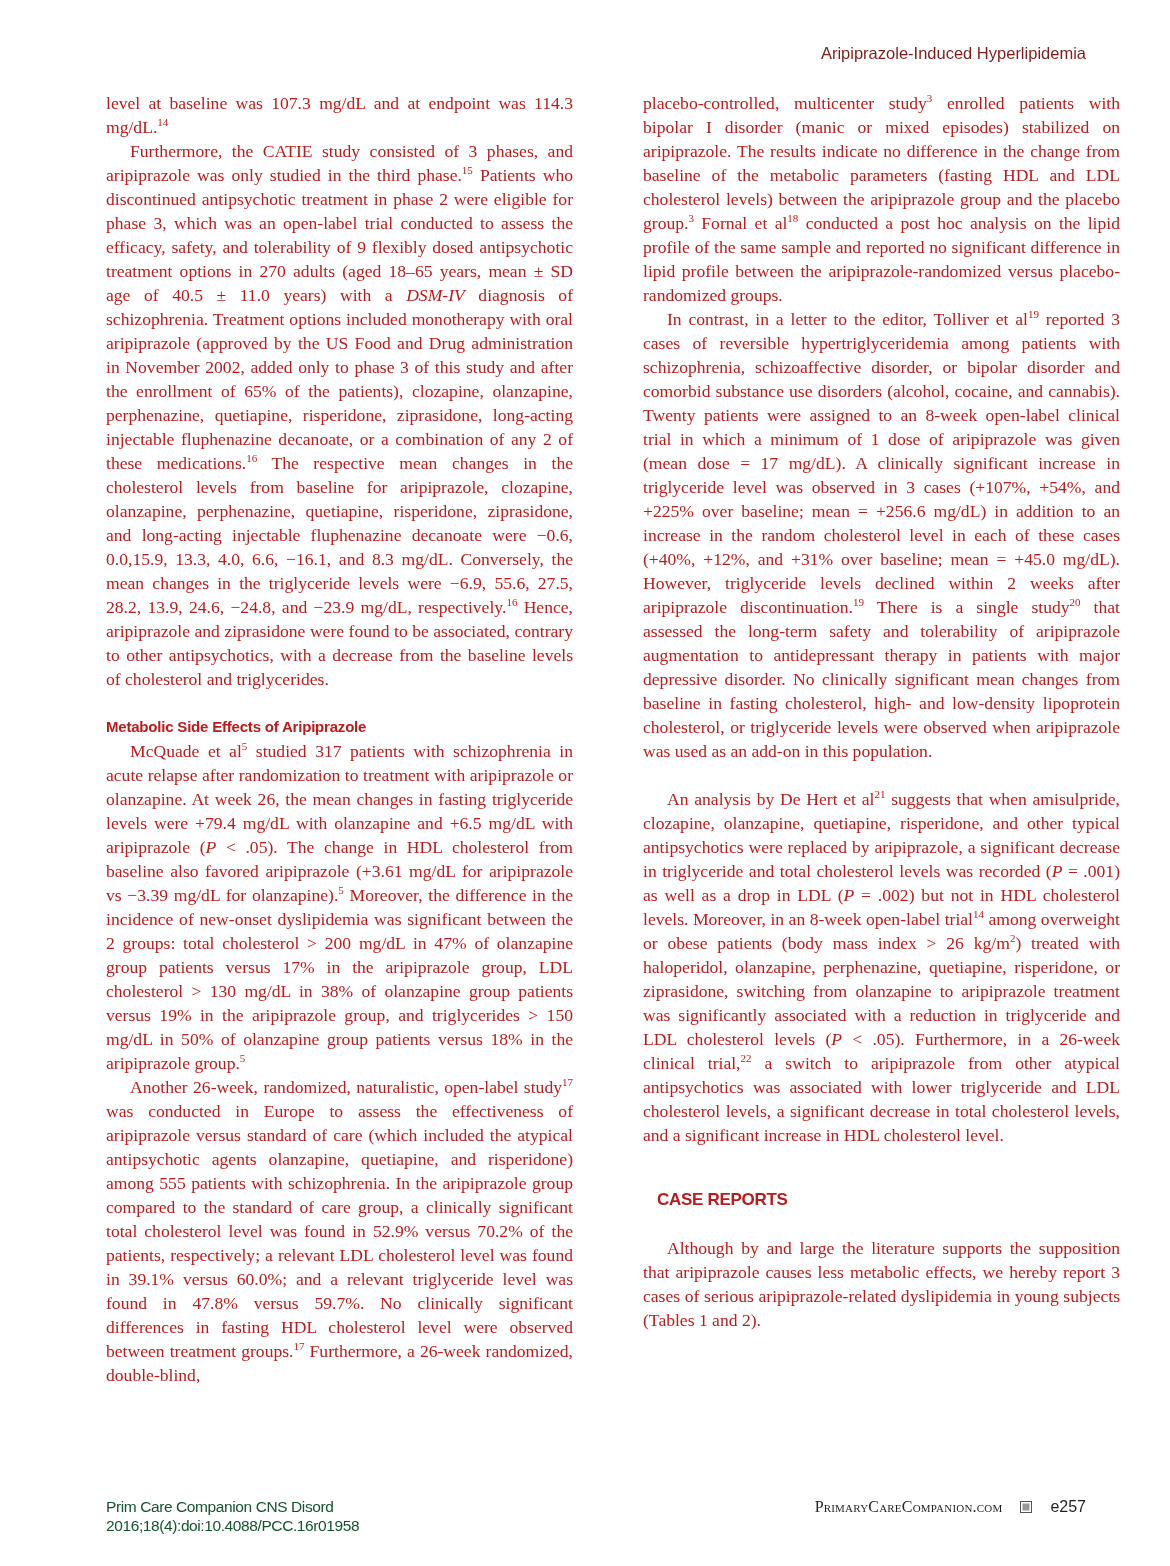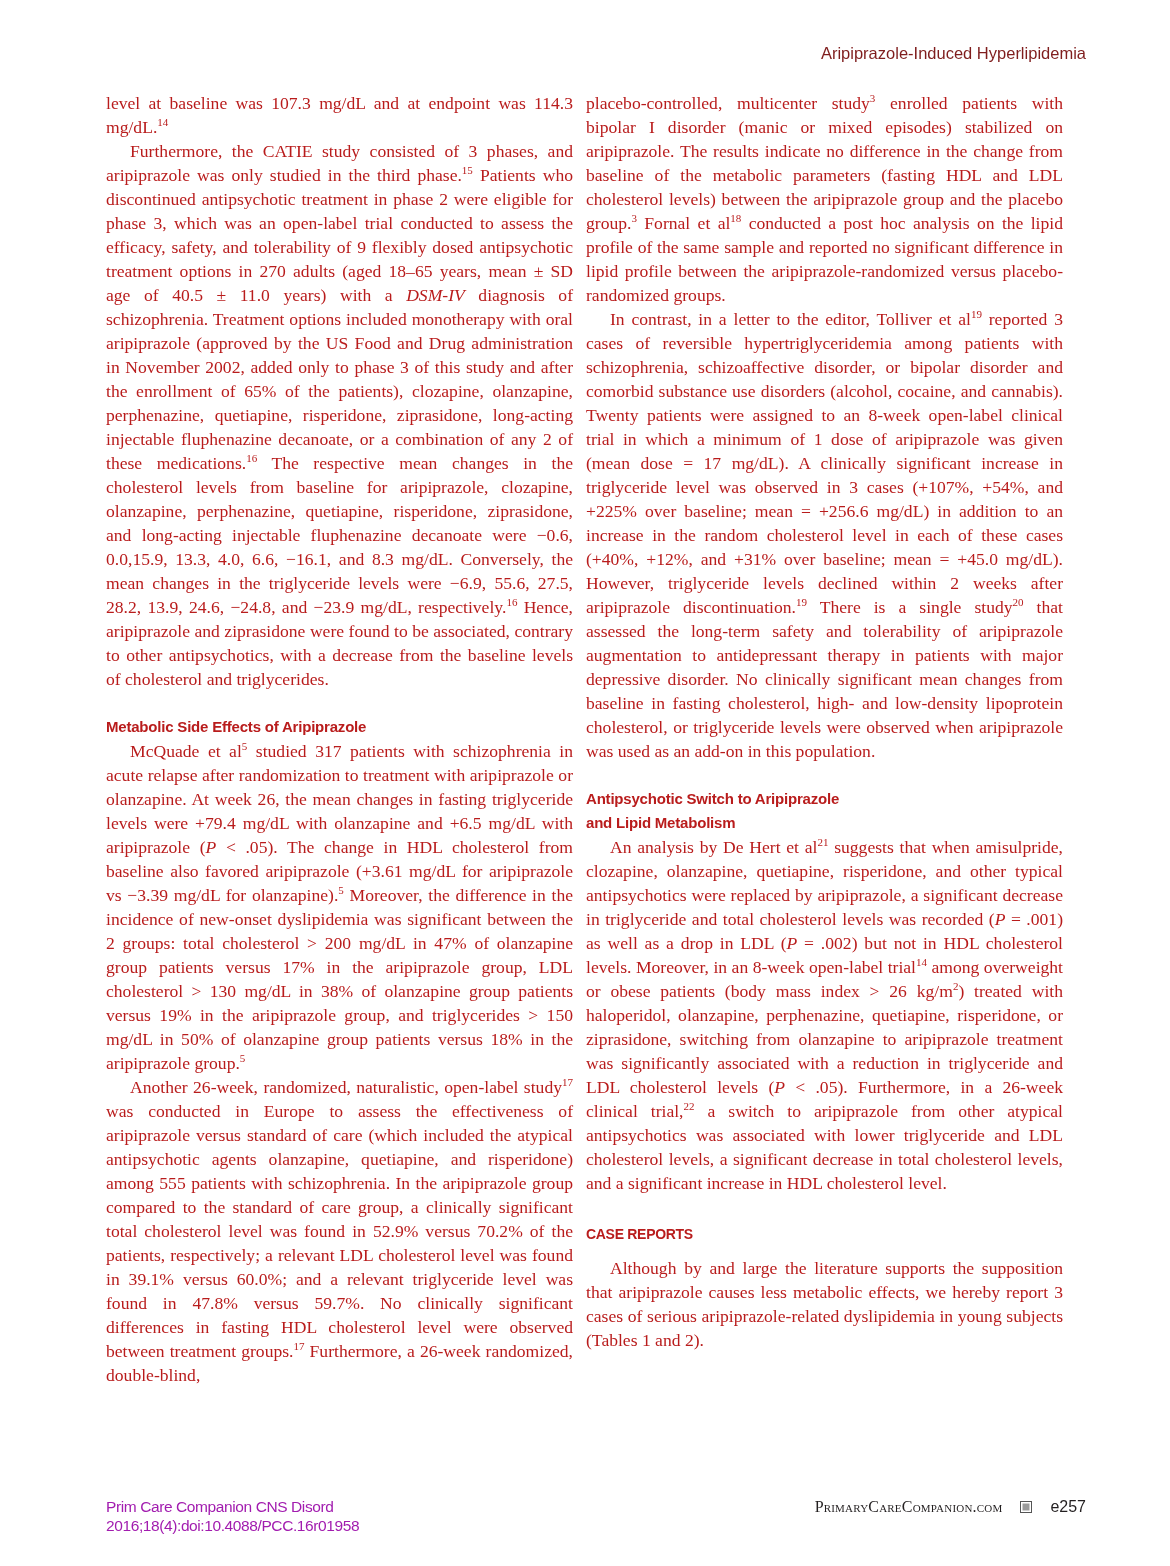--- a/index.html
+++ b/index.html
@@ -7,39 +7,39 @@
   .running-head {
     position: absolute; top: 44px; right: 84px;
     font-family: "Liberation Sans", sans-serif; font-size: 16.5px; color: #7f1d1d;
   }
   .col {
     position: absolute; top: 91px; width: 467px;
     font-family: "Liberation Serif", serif; font-size: 17.6px; line-height: 24px;
     text-align: justify; color: #b91c1c;
   }
   .col.left { left: 106px; }
-  .col.right { left: 586px; width: 477px; }
+  .col.right { left: 643px; width: 477px; }
   .col p { margin: 0; }
   .col p.indent { text-indent: 24px; }
   .col h3 {
     font-family: "Liberation Sans", sans-serif; font-weight: bold; font-size: 15px;
     margin: 0; line-height: 24px; letter-spacing: -0.2px;
   }
   .col h2 {
-    font-family: "Liberation Sans", sans-serif; font-weight: bold; font-size: 14px;
-    margin: 0; line-height: 24px; letter-spacing: -0.3px;
+    font-family: "Liberation Sans", sans-serif; font-weight: bold; font-size: 17px;
+    margin: 14px; line-height: 24px; letter-spacing: -0.3px;
   }
   .gap1 { height: 24px; }
   .gap2 { height: 27px; }
   sup { font-size: 11px; line-height: 0; vertical-align: super; }
   em { font-style: italic; }
   .footer-left {
     position: absolute; left: 106px; top: 1497px;
     font-family: "Liberation Sans", sans-serif; font-size: 15.5px; line-height: 19px;
-    letter-spacing: -0.4px; color: #a21caf;
+    letter-spacing: -0.4px; color: #14532d;
   }
   .footer-right {
     position: absolute; right: 84px; top: 1497px;
     font-family: "Liberation Sans", sans-serif; font-size: 16px; line-height: 19px;
     color: #231f20; display: flex; align-items: center; gap: 18px;
   }
   .site { font-family: "Liberation Serif", serif; font-variant: small-caps; font-size: 16px; letter-spacing: 0.2px; }
   .box-icon {
     display: inline-block; width: 10px; height: 10px; border: 1px solid #555;
     background: #9a9a9a; box-shadow: inset 0 0 0 1.5px #fff;
@@ -56,21 +56,20 @@
   <div class="gap1"></div>
   <h3>Metabolic Side Effects of Aripiprazole</h3>
   <p class="indent"><span>McQuade et al</span><sup>5</sup><span> studied 317 patients with schizophrenia in acute relapse after randomization to treatment with aripiprazole or olanzapine. At week 26, the mean changes in fasting triglyceride levels were +79.4 mg/dL with olanzapine and +6.5 mg/dL with aripiprazole (</span><em>P</em><span> &lt; .05). The change in HDL cholesterol from baseline also favored aripiprazole (+3.61 mg/dL for aripiprazole vs −3.39 mg/dL for olanzapine).</span><sup>5</sup><span> Moreover, the difference in the incidence of new-onset dyslipidemia was significant between the 2 groups: total cholesterol &gt; 200 mg/dL in 47% of olanzapine group patients versus 17% in the aripiprazole group, LDL cholesterol &gt; 130 mg/dL in 38% of olanzapine group patients versus 19% in the aripiprazole group, and triglycerides &gt; 150 mg/dL in 50% of olanzapine group patients versus 18% in the aripiprazole group.</span><sup>5</sup></p>
   <p class="indent"><span>Another 26-week, randomized, naturalistic, open-label study</span><sup>17</sup><span> was conducted in Europe to assess the effectiveness of aripiprazole versus standard of care (which included the atypical antipsychotic agents olanzapine, quetiapine, and risperidone) among 555 patients with schizophrenia. In the aripiprazole group compared to the standard of care group, a clinically significant total cholesterol level was found in 52.9% versus 70.2% of the patients, respectively; a relevant LDL cholesterol level was found in 39.1% versus 60.0%; and a relevant triglyceride level was found in 47.8% versus 59.7%. No clinically significant differences in fasting HDL cholesterol level were observed between treatment groups.</span><sup>17</sup><span> Furthermore, a 26-week randomized, double-blind,</span></p>
 </div>
 
 <div class="col right">
   <p><span>placebo-controlled, multicenter study</span><sup>3</sup><span> enrolled patients with bipolar I disorder (manic or mixed episodes) stabilized on aripiprazole. The results indicate no difference in the change from baseline of the metabolic parameters (fasting HDL and LDL cholesterol levels) between the aripiprazole group and the placebo group.</span><sup>3</sup><span> Fornal et al</span><sup>18</sup><span> conducted a post hoc analysis on the lipid profile of the same sample and reported no significant difference in lipid profile between the aripiprazole-randomized versus placebo-randomized groups.</span></p>
   <p class="indent"><span>In contrast, in a letter to the editor, Tolliver et al</span><sup>19</sup><span> reported 3 cases of reversible hypertriglyceridemia among patients with schizophrenia, schizoaffective disorder, or bipolar disorder and comorbid substance use disorders (alcohol, cocaine, and cannabis). Twenty patients were assigned to an 8-week open-label clinical trial in which a minimum of 1 dose of aripiprazole was given (mean dose = 17 mg/dL). A clinically significant increase in triglyceride level was observed in 3 cases (+107%, +54%, and +225% over baseline; mean = +256.6 mg/dL) in addition to an increase in the random cholesterol level in each of these cases (+40%, +12%, and +31% over baseline; mean = +45.0 mg/dL). However, triglyceride levels declined within 2 weeks after aripiprazole discontinuation.</span><sup>19</sup><span> There is a single study</span><sup>20</sup><span> that assessed the long-term safety and tolerability of aripiprazole augmentation to antidepressant therapy in patients with major depressive disorder. No clinically significant mean changes from baseline in fasting cholesterol, high- and low-density lipoprotein cholesterol, or triglyceride levels were observed when aripiprazole was used as an add-on in this population.</span></p>
   <div class="gap1"></div>
-  <h3><span>Antipsychotic Switch to Aripiprazole</span><br><span>and Lipid Metabolism</span></h3>
   <p class="indent"><span>An analysis by De Hert et al</span><sup>21</sup><span> suggests that when amisulpride, clozapine, olanzapine, quetiapine, risperidone, and other typical antipsychotics were replaced by aripiprazole, a significant decrease in triglyceride and total cholesterol levels was recorded (</span><em>P</em><span> = .001) as well as a drop in LDL (</span><em>P</em><span> = .002) but not in HDL cholesterol levels. Moreover, in an 8-week open-label trial</span><sup>14</sup><span> among overweight or obese patients (body mass index &gt; 26 kg/m</span><sup>2</sup><span>) treated with haloperidol, olanzapine, perphenazine, quetiapine, risperidone, or ziprasidone, switching from olanzapine to aripiprazole treatment was significantly associated with a reduction in triglyceride and LDL cholesterol levels (</span><em>P</em><span> &lt; .05). Furthermore, in a 26-week clinical trial,</span><sup>22</sup><span> a switch to aripiprazole from other atypical antipsychotics was associated with lower triglyceride and LDL cholesterol levels, a significant decrease in total cholesterol levels, and a significant increase in HDL cholesterol level.</span></p>
   <div class="gap2"></div>
   <h2>CASE REPORTS</h2>
   <div style="height:10px"></div>
   <p class="indent">Although by and large the literature supports the supposition that aripiprazole causes less metabolic effects, we hereby report 3 cases of serious aripiprazole-related dyslipidemia in young subjects (Tables 1 and 2).</p>
 </div>
 
 <div class="footer-left">
   <div>Prim Care Companion CNS Disord</div>
   <div>2016;18(4):doi:10.4088/PCC.16r01958</div>

